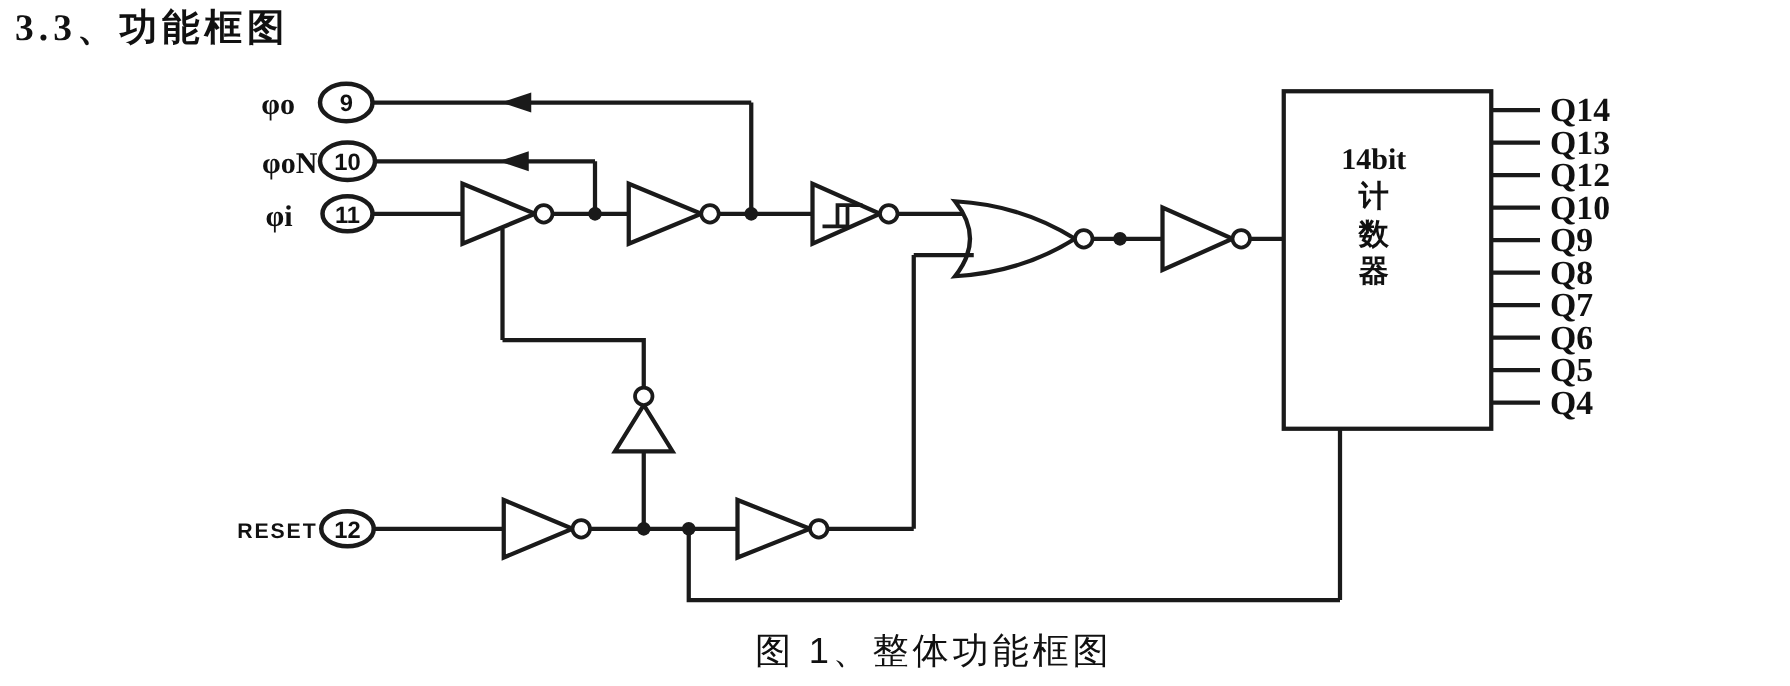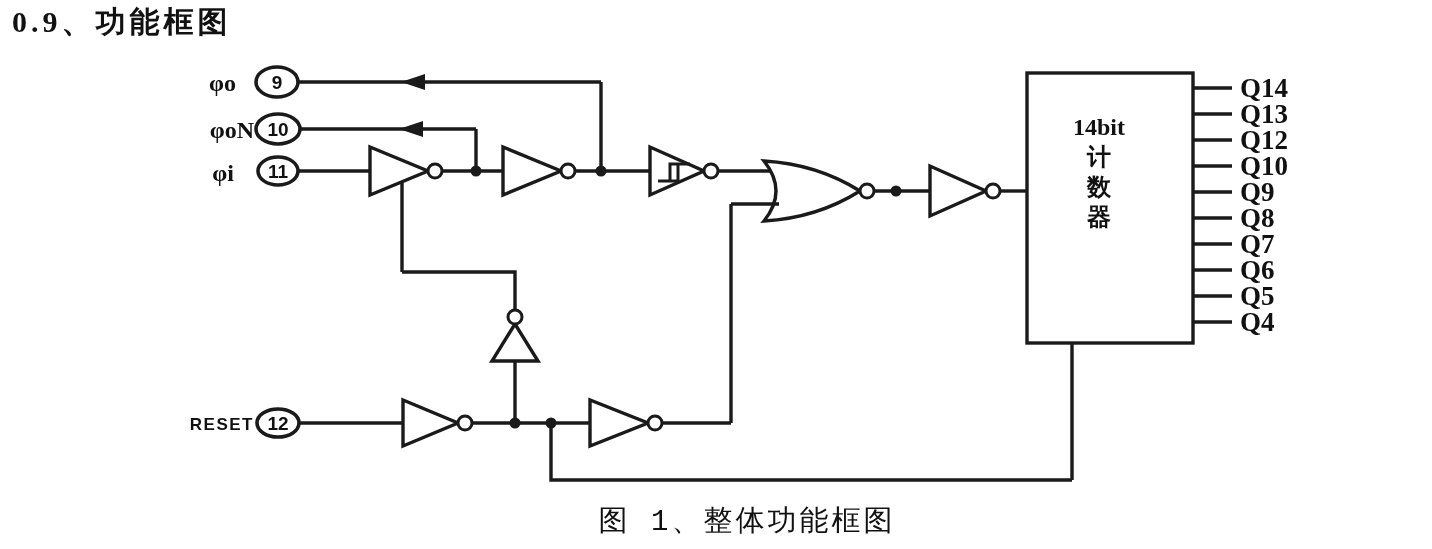--- a/index.html
+++ b/index.html
@@ -1,40 +1,40 @@
 <!DOCTYPE html>
 <html><head>
 <meta charset="utf-8">
 <style>
   html,body{margin:0;padding:0;background:#ffffff;}
   body{width:1432px;height:549px;position:relative;overflow:hidden;
        font-family:"Liberation Serif",serif;color:#111;}
   .section-title{position:absolute;left:12px;top:2px;font-size:30px;font-weight:bold;
        letter-spacing:4px;font-family:"Liberation Serif",serif;}
   .figure-caption{position:absolute;left:547px;top:501px;width:400px;text-align:center;
-       font-size:29px;letter-spacing:3px;font-family:Liberation Mono, monospace;}
+       font-size:29px;letter-spacing:3px;font-family:Liberation Sans, sans-serif;}
   svg{position:absolute;left:0;top:0;}
   .wire{stroke:#1a1a1a;stroke-width:3.4;fill:none;}
   .thin{stroke-width:3;}
   .gate{stroke:#1a1a1a;stroke-width:3.4;fill:#ffffff;stroke-linejoin:miter;}
   .bubble{stroke:#1a1a1a;stroke-width:3;fill:#ffffff;}
   .dot{fill:#1a1a1a;stroke:none;}
   .arrow{fill:#1a1a1a;stroke:none;}
   .pin-ellipse{stroke:#1a1a1a;stroke-width:3.6;fill:#ffffff;}
   text{fill:#111;}
   .pin-num{font:bold 19px "Liberation Sans",sans-serif;text-anchor:middle;}
   .pin-label{font:bold 24px "Liberation Serif",serif;text-anchor:end;}
   .reset-label{font:bold 17px "Liberation Sans",sans-serif;text-anchor:end;letter-spacing:1.5px;}
   .q-label{font:bold 27px "Liberation Serif",serif;}
   .counter-text{font:bold 24px "Liberation Serif",serif;text-anchor:middle;}
 </style>
 </head>
 <body>
 
-<div class="section-title">0.9、功能框图</div>
+<div class="section-title">3.3、功能框图</div>
 
 <svg width="1432" height="549" viewBox="0 0 1432 549">
 
   <g>
     <path class="wire" d="M298,82 H601 M601,82 V171"></path>
     <polygon class="arrow" points="401,82 425,74 425,90"></polygon>
   </g>
   <g>
     <path class="wire" d="M300,129 H476 M476,129 V171"></path>
     <polygon class="arrow" points="399,129 423,121 423,137"></polygon>

